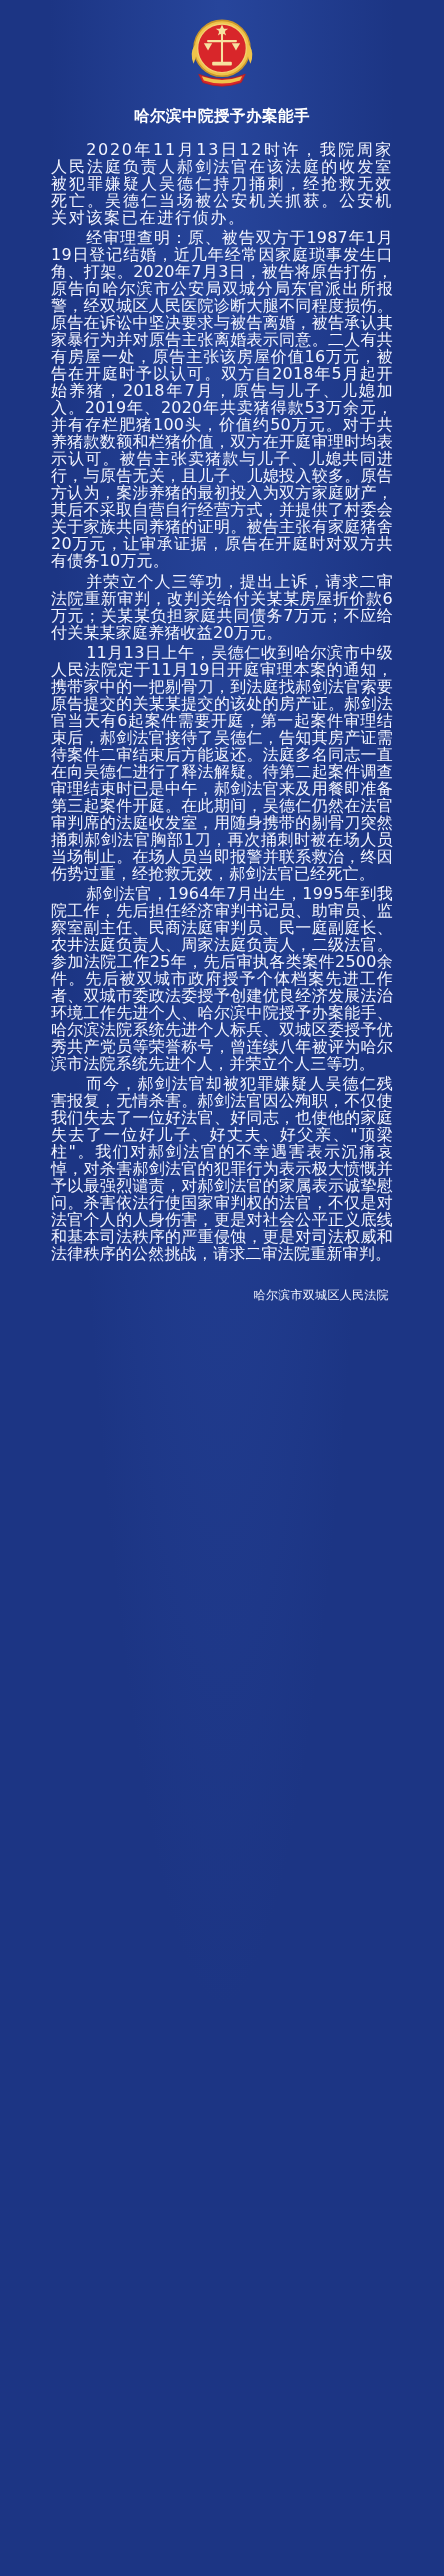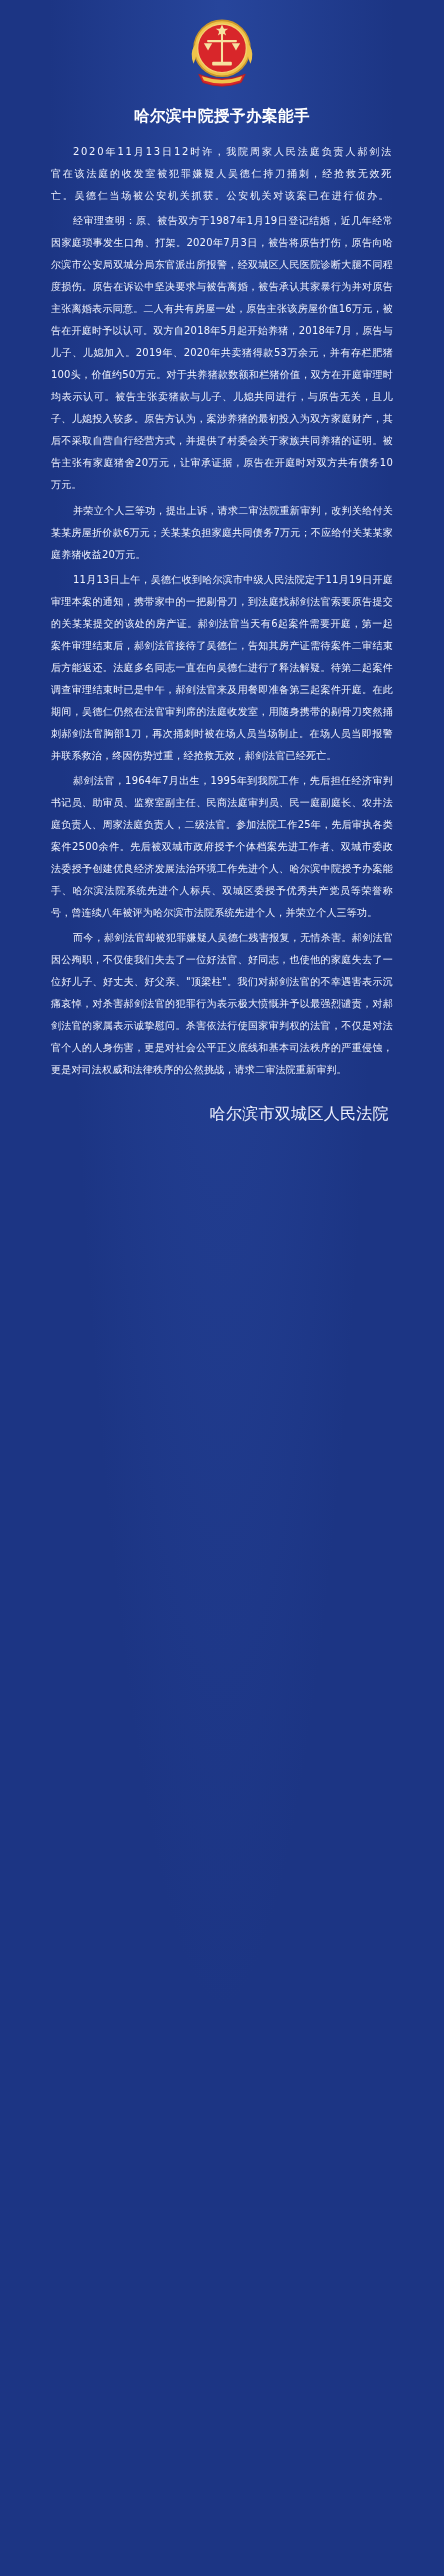--- a/index.html
+++ b/index.html
@@ -57,41 +57,41 @@
     color: #ffffff;
   }
 
   
   .content {
     width: 342px;
     margin: 0 auto;
   }
   .para {
     font-family: "DejaVu Sans", sans-serif;
-    font-size: 10px;
-    line-height: 22px;
+    font-size: 16px;
+    line-height: 17px;
     text-align: justify;
     text-justify: inter-ideograph;
     text-indent: 2.2em;
     color: #f2f4ff;
     margin: 0 0 3.1px 0;
     letter-spacing: 0.2px;
   }
   .para.spaced {
     letter-spacing: 1.7px;
   }
 
   
   .sign-block {
     width: 342px;
     margin: 21px auto 0 auto;
     text-align: right;
   }
   .sign-line {
-    font-size: 16px;
+    font-size: 12px;
     line-height: 18.7px;
     color: #f2f4ff;
     letter-spacing: 0.3px;
     padding-right: 4.1px;
   }
 </style>
 </head>
 <body>
 
 <div class="page">

